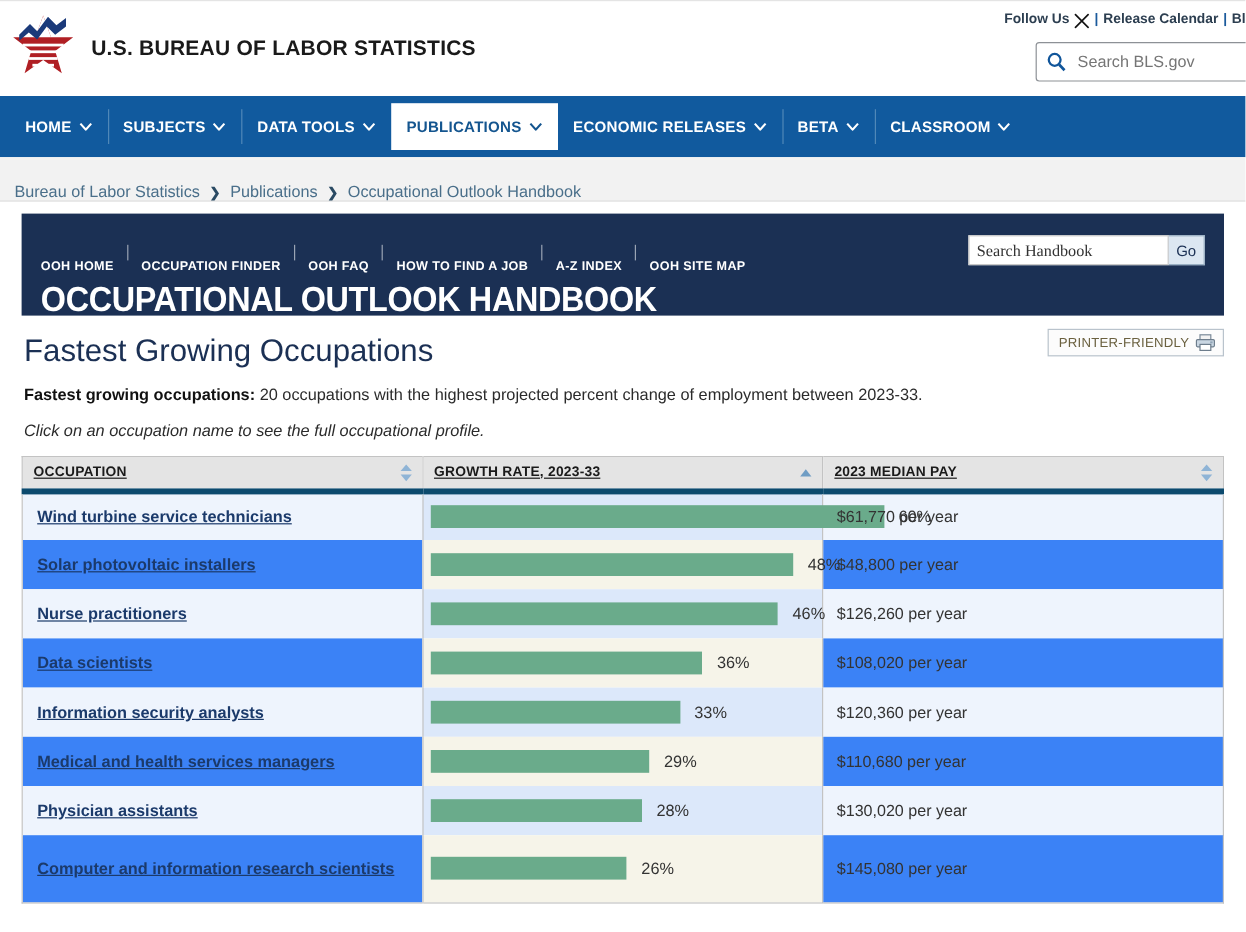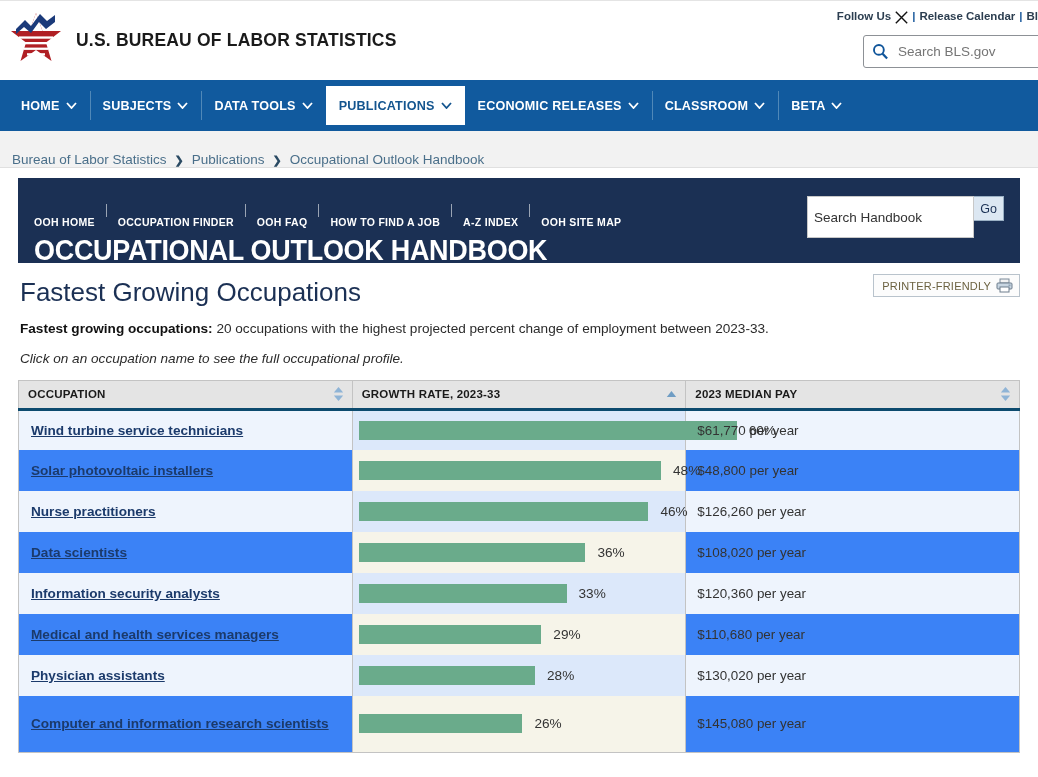--- a/index.html
+++ b/index.html
@@ -165,24 +165,24 @@
     white-space: nowrap;
   }
   .hb-search {
     position: absolute;
     right: 16px;
     top: 18px;
     display: flex;
   }
   .hb-search input {
     width: 167px;
-    height: 42px;
+    height: 25px;
     border: 1px solid #c8c8c8;
     background: #fff;
-    font-family: Liberation Sans, sans-serif;
+    font-family: Liberation Serif, serif;
     font-size: 13.5px;
     color: #333;
     padding: 0 6px;
     outline: none;
   }
   .hb-search button {
     height: 25px;
     min-width: 30px;
     border: 1px solid #9ab0c4;
     border-left: 0;
@@ -226,31 +226,32 @@
   
   table.ooh-table {
     width: 1002px;
     border-collapse: collapse;
     border: 1px solid #c3c3c3;
     table-layout: fixed;
   }
   table.ooh-table th {
     background: #e4e4e4;
     border-right: 1px solid #c3c3c3;
-    border-bottom: 3px solid #0c4a6e;
+    border-bottom: 5px solid #0c4a6e;
     height: 29px;
     font-size: 11.5px;
     font-weight: bold;
     color: #1a1a1a;
     letter-spacing: .2px;
     text-align: left;
     padding: 0 9px;
     position: relative;
     white-space: nowrap;
     cursor: pointer;
+    text-decoration: underline;
   }
   table.ooh-table th:last-child { border-right: 0; }
   .sorticon {
     position: absolute;
     right: 8px;
     top: 50%;
     transform: translateY(-50%);
     width: 11px;
     height: 15px;
   }
@@ -354,27 +355,27 @@
         <path d="M1 1 L5.5 6 L10 1" stroke="#14558f" stroke-width="1.8" fill="none"></path>
       </svg>
   </div>
   <div class="navitem">
     <span>ECONOMIC RELEASES</span>
     <svg class="chev" viewBox="0 0 11 7">
         <path d="M1 1 L5.5 6 L10 1" stroke="#fff" stroke-width="1.8" fill="none"></path>
       </svg>
   </div>
   <div class="navitem">
+    <span>BETA</span>
+    <svg class="chev" viewBox="0 0 11 7">
+        <path d="M1 1 L5.5 6 L10 1" stroke="#fff" stroke-width="1.8" fill="none"></path>
+      </svg>
+  </div>
+  <div class="navitem">
     <span>CLASSROOM</span>
-    <svg class="chev" viewBox="0 0 11 7">
-        <path d="M1 1 L5.5 6 L10 1" stroke="#fff" stroke-width="1.8" fill="none"></path>
-      </svg>
-  </div>
-  <div class="navitem">
-    <span>BETA</span>
     <svg class="chev" viewBox="0 0 11 7">
         <path d="M1 1 L5.5 6 L10 1" stroke="#fff" stroke-width="1.8" fill="none"></path>
       </svg>
   </div>
 </div>
 
 <div class="crumbbar">
   <a>Bureau of Labor Statistics</a>
   <span class="cc">❯</span>
   <a>Publications</a>

